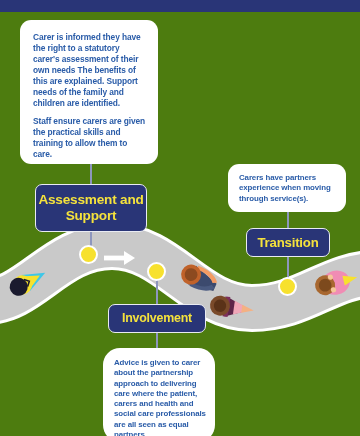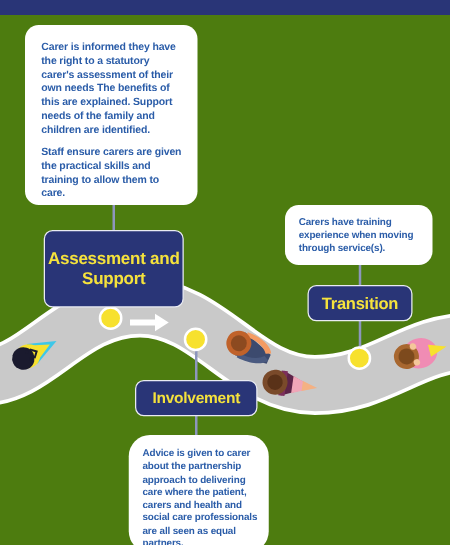--- a/index.html
+++ b/index.html
@@ -83,21 +83,21 @@
     justify-content: center;
     text-align: center;
     line-height: 1.18;
     box-sizing: border-box;
     letter-spacing: -0.2px;
   }
   #box-assessment {
     left: 35px;
     top: 172px;
     width: 112px;
-    height: 62px;
+    height: 48px;
     font-size: 13.6px;
   }
   #box-transition {
     left: 246px;
     top: 216px;
     width: 84px;
     height: 29px;
     font-size: 13.2px;
   }
   #box-involvement {
@@ -201,21 +201,21 @@
   <div class="info-card" id="card-assessment">
     <p>Carer is informed they have the right to a statutory carer's assessment of their own needs The benefits of this are explained. Support needs of the family and children are identified.</p>
     <p>Staff ensure carers are given the practical skills and training to allow them to care.</p>
   </div>
 
   <div class="stage-box" id="box-assessment">
     <span>Assessment and Support</span>
   </div>
 
   <div class="info-card" id="card-transition">
-    <p>Carers have training experience when moving through service(s).</p>
+    <p>Carers have partners experience when moving through service(s).</p>
   </div>
 
   <div class="stage-box" id="box-transition">
     <span>Transition</span>
   </div>
 
   <div class="stage-box" id="box-involvement">
     <span>Involvement</span>
   </div>
 

